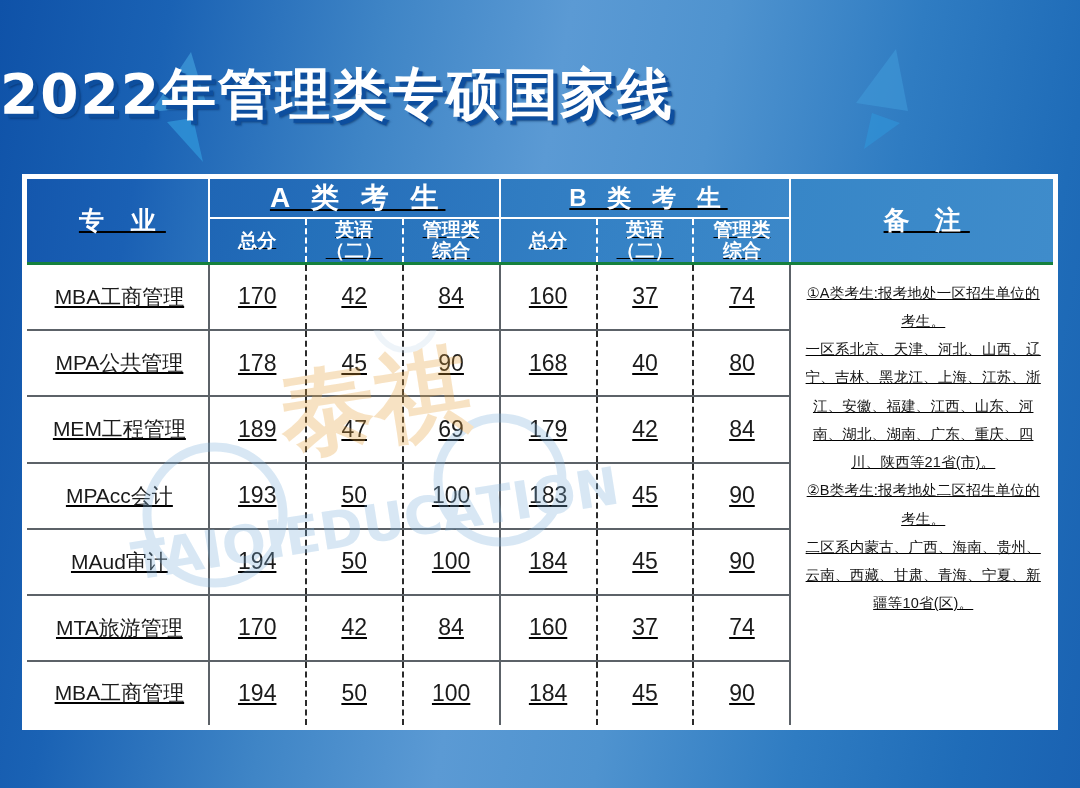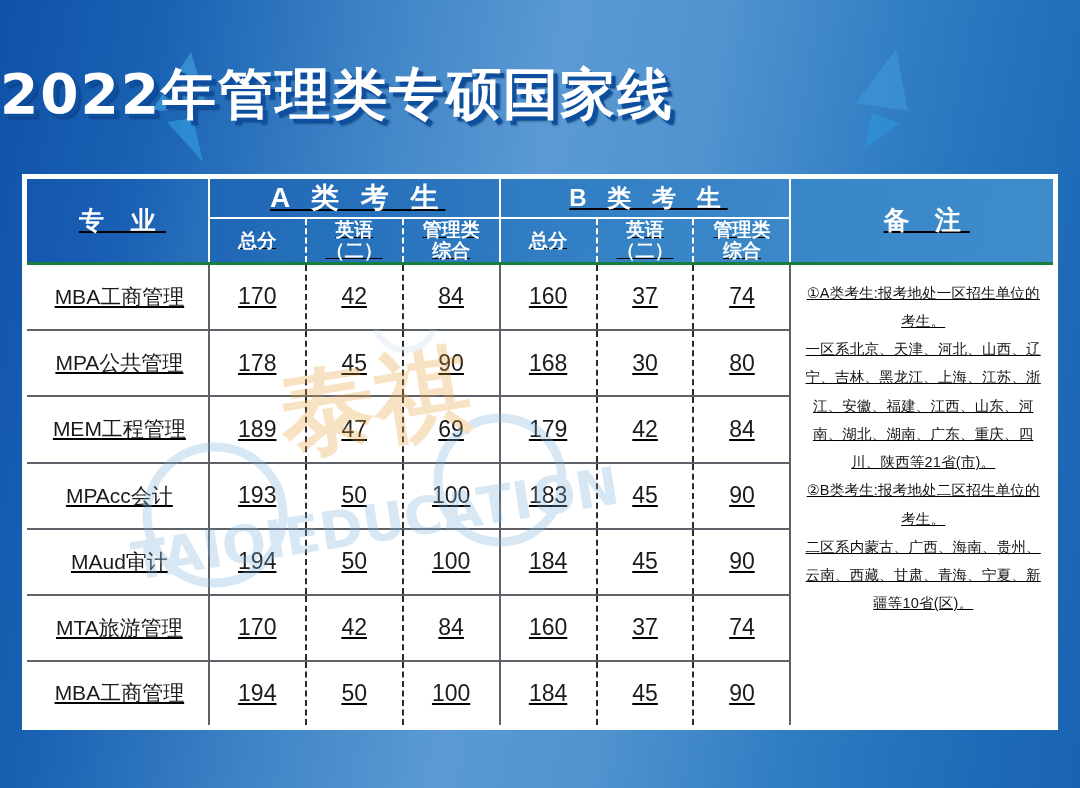--- a/index.html
+++ b/index.html
@@ -248,21 +248,21 @@
               <p>二区系内蒙古、广西、海南、贵州、云南、西藏、甘肃、青海、宁夏、新疆等10省(区)。</p>
             </div>
           </td>
         </tr>
         <tr>
           <td class="major">MPA公共管理</td>
           <td class="num">178</td>
           <td class="num dash-left">45</td>
           <td class="num dash-left">90</td>
           <td class="num solid-left">168</td>
-          <td class="num dash-left">30</td>
+          <td class="num dash-left">40</td>
           <td class="num dash-left">80</td>
         </tr>
         <tr>
           <td class="major">MEM工程管理</td>
           <td class="num">189</td>
           <td class="num dash-left">47</td>
           <td class="num dash-left">69</td>
           <td class="num solid-left">179</td>
           <td class="num dash-left">42</td>
           <td class="num dash-left">84</td>

